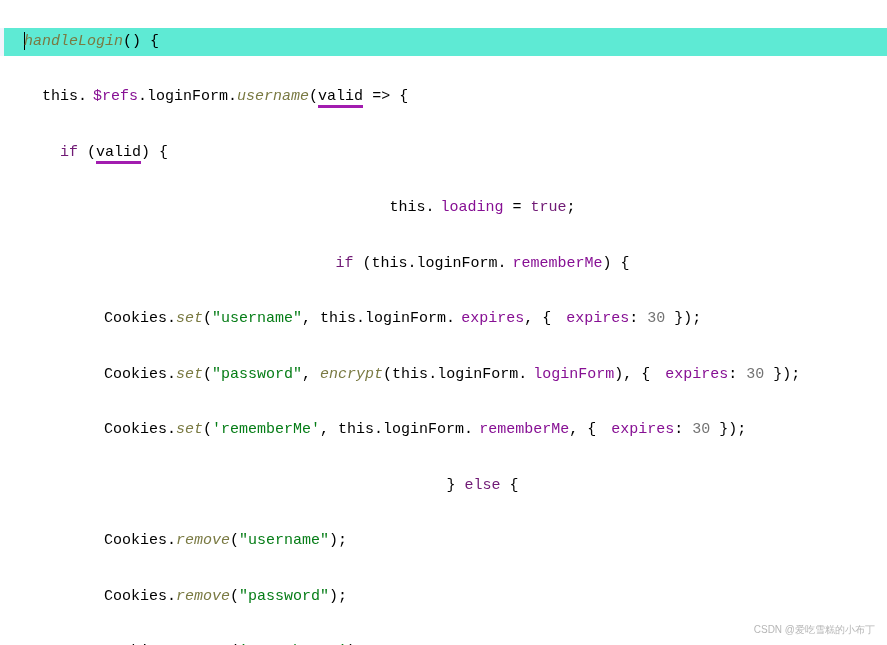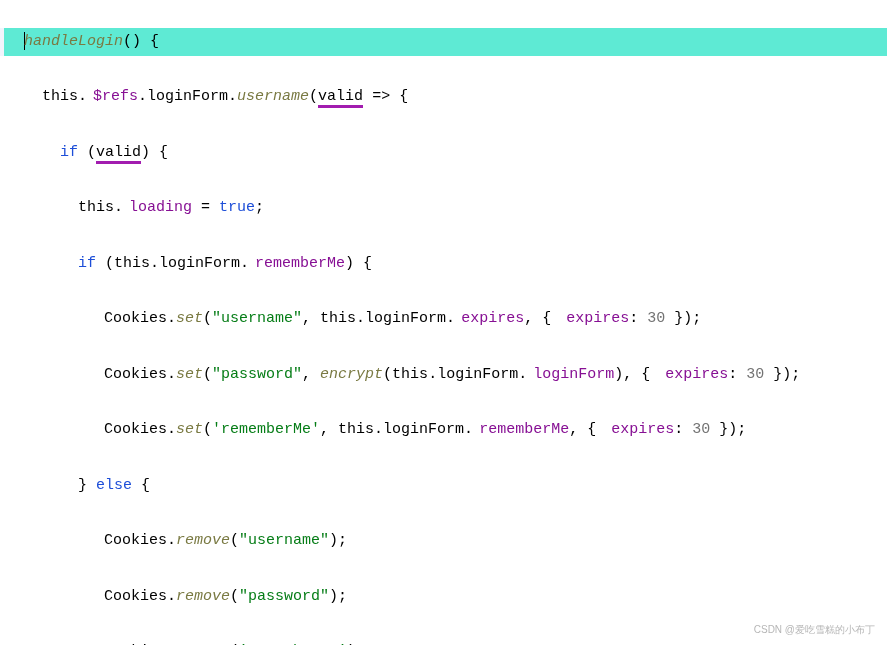--- a/index.html
+++ b/index.html
@@ -28,23 +28,23 @@
     }
     .line.hl::before {
       content: "";
       position: absolute;
       left: 0; top: 0; bottom: 0;
       width: 4px;
       background: #f2f4fc;
     }
     .i1 { padding-left: 42px; }
     .i2 { padding-left: 60px; }
-    .i3 { padding-left: 78px; }
+    .i3 { padding-left: 78px; text-align: center; }
     .i4 { padding-left: 104px; }
-    .kw { color: #1d4ed8; }
+    .kw { color: #701a75; }
     .fn { color: #7a7a43; font-style: italic; }
     .id { color: #871094; margin-left: 6px; }
     .str { color: #067d17; }
     .num { color: #737373; }
     .ital { font-style: italic; text-align: center; }
     .und { border-bottom: 3px solid #a21caf; }
     .watermark {
       position: absolute;
       right: 12px;
       bottom: 6px;

